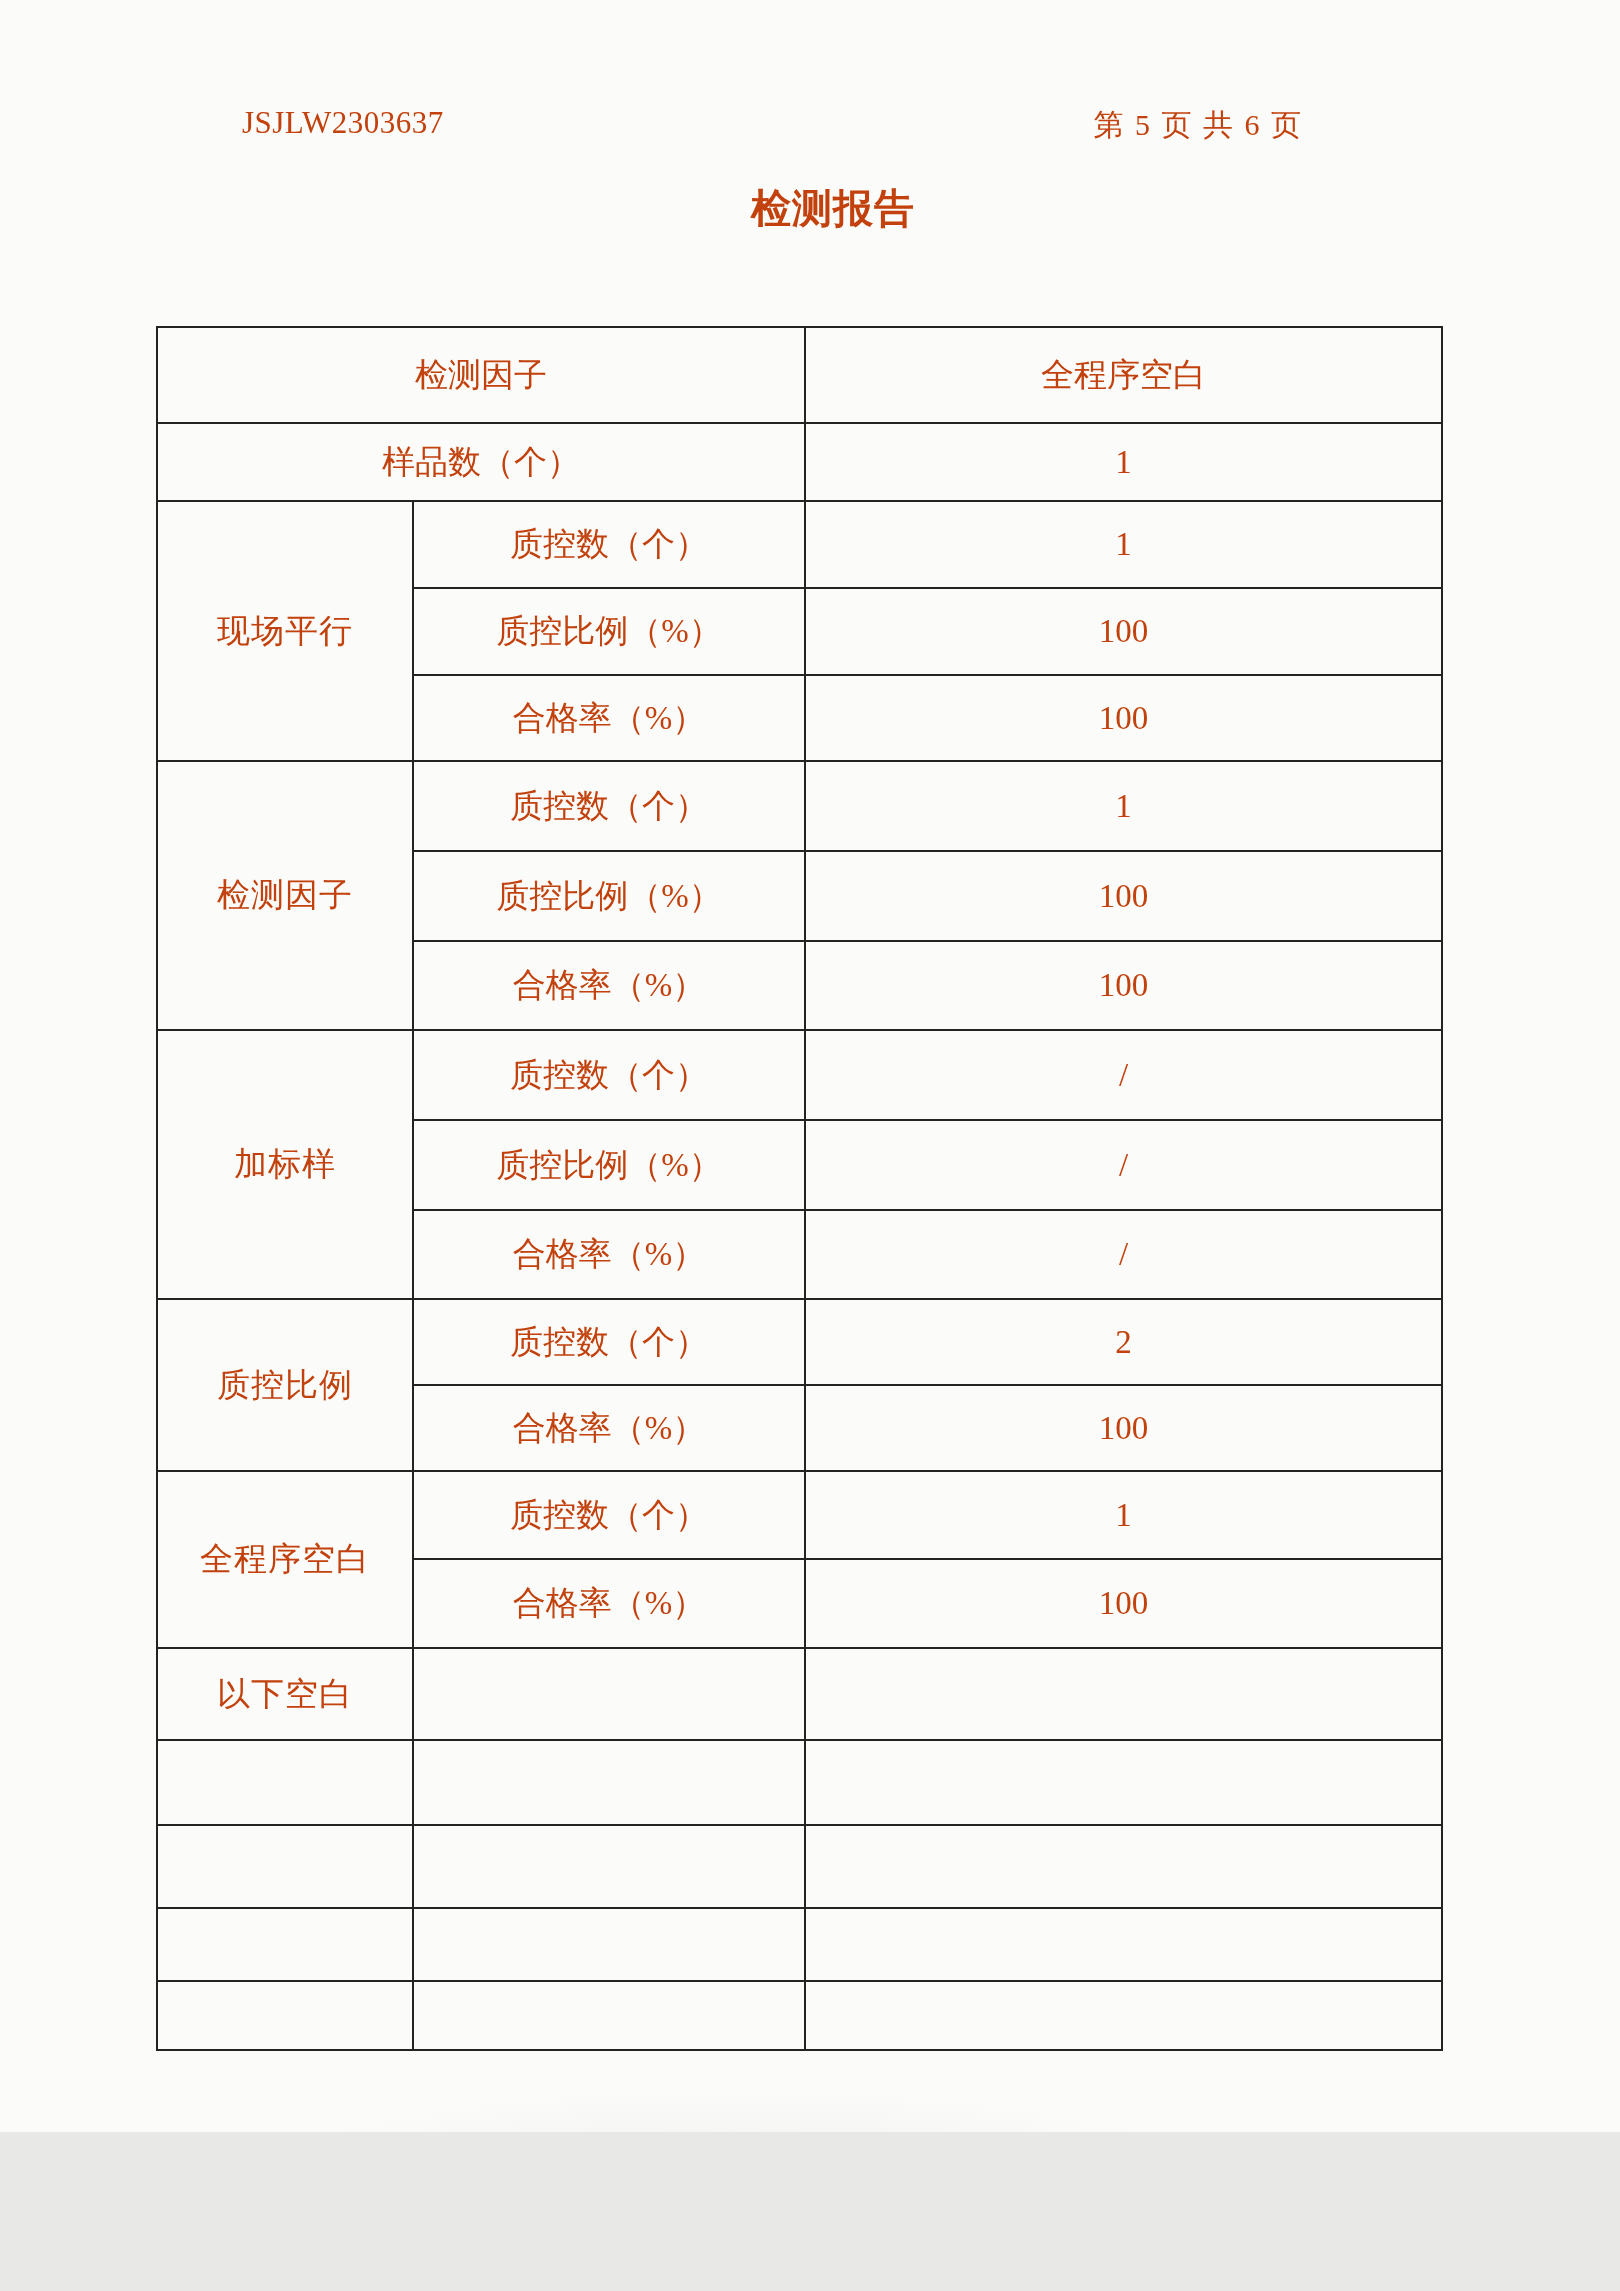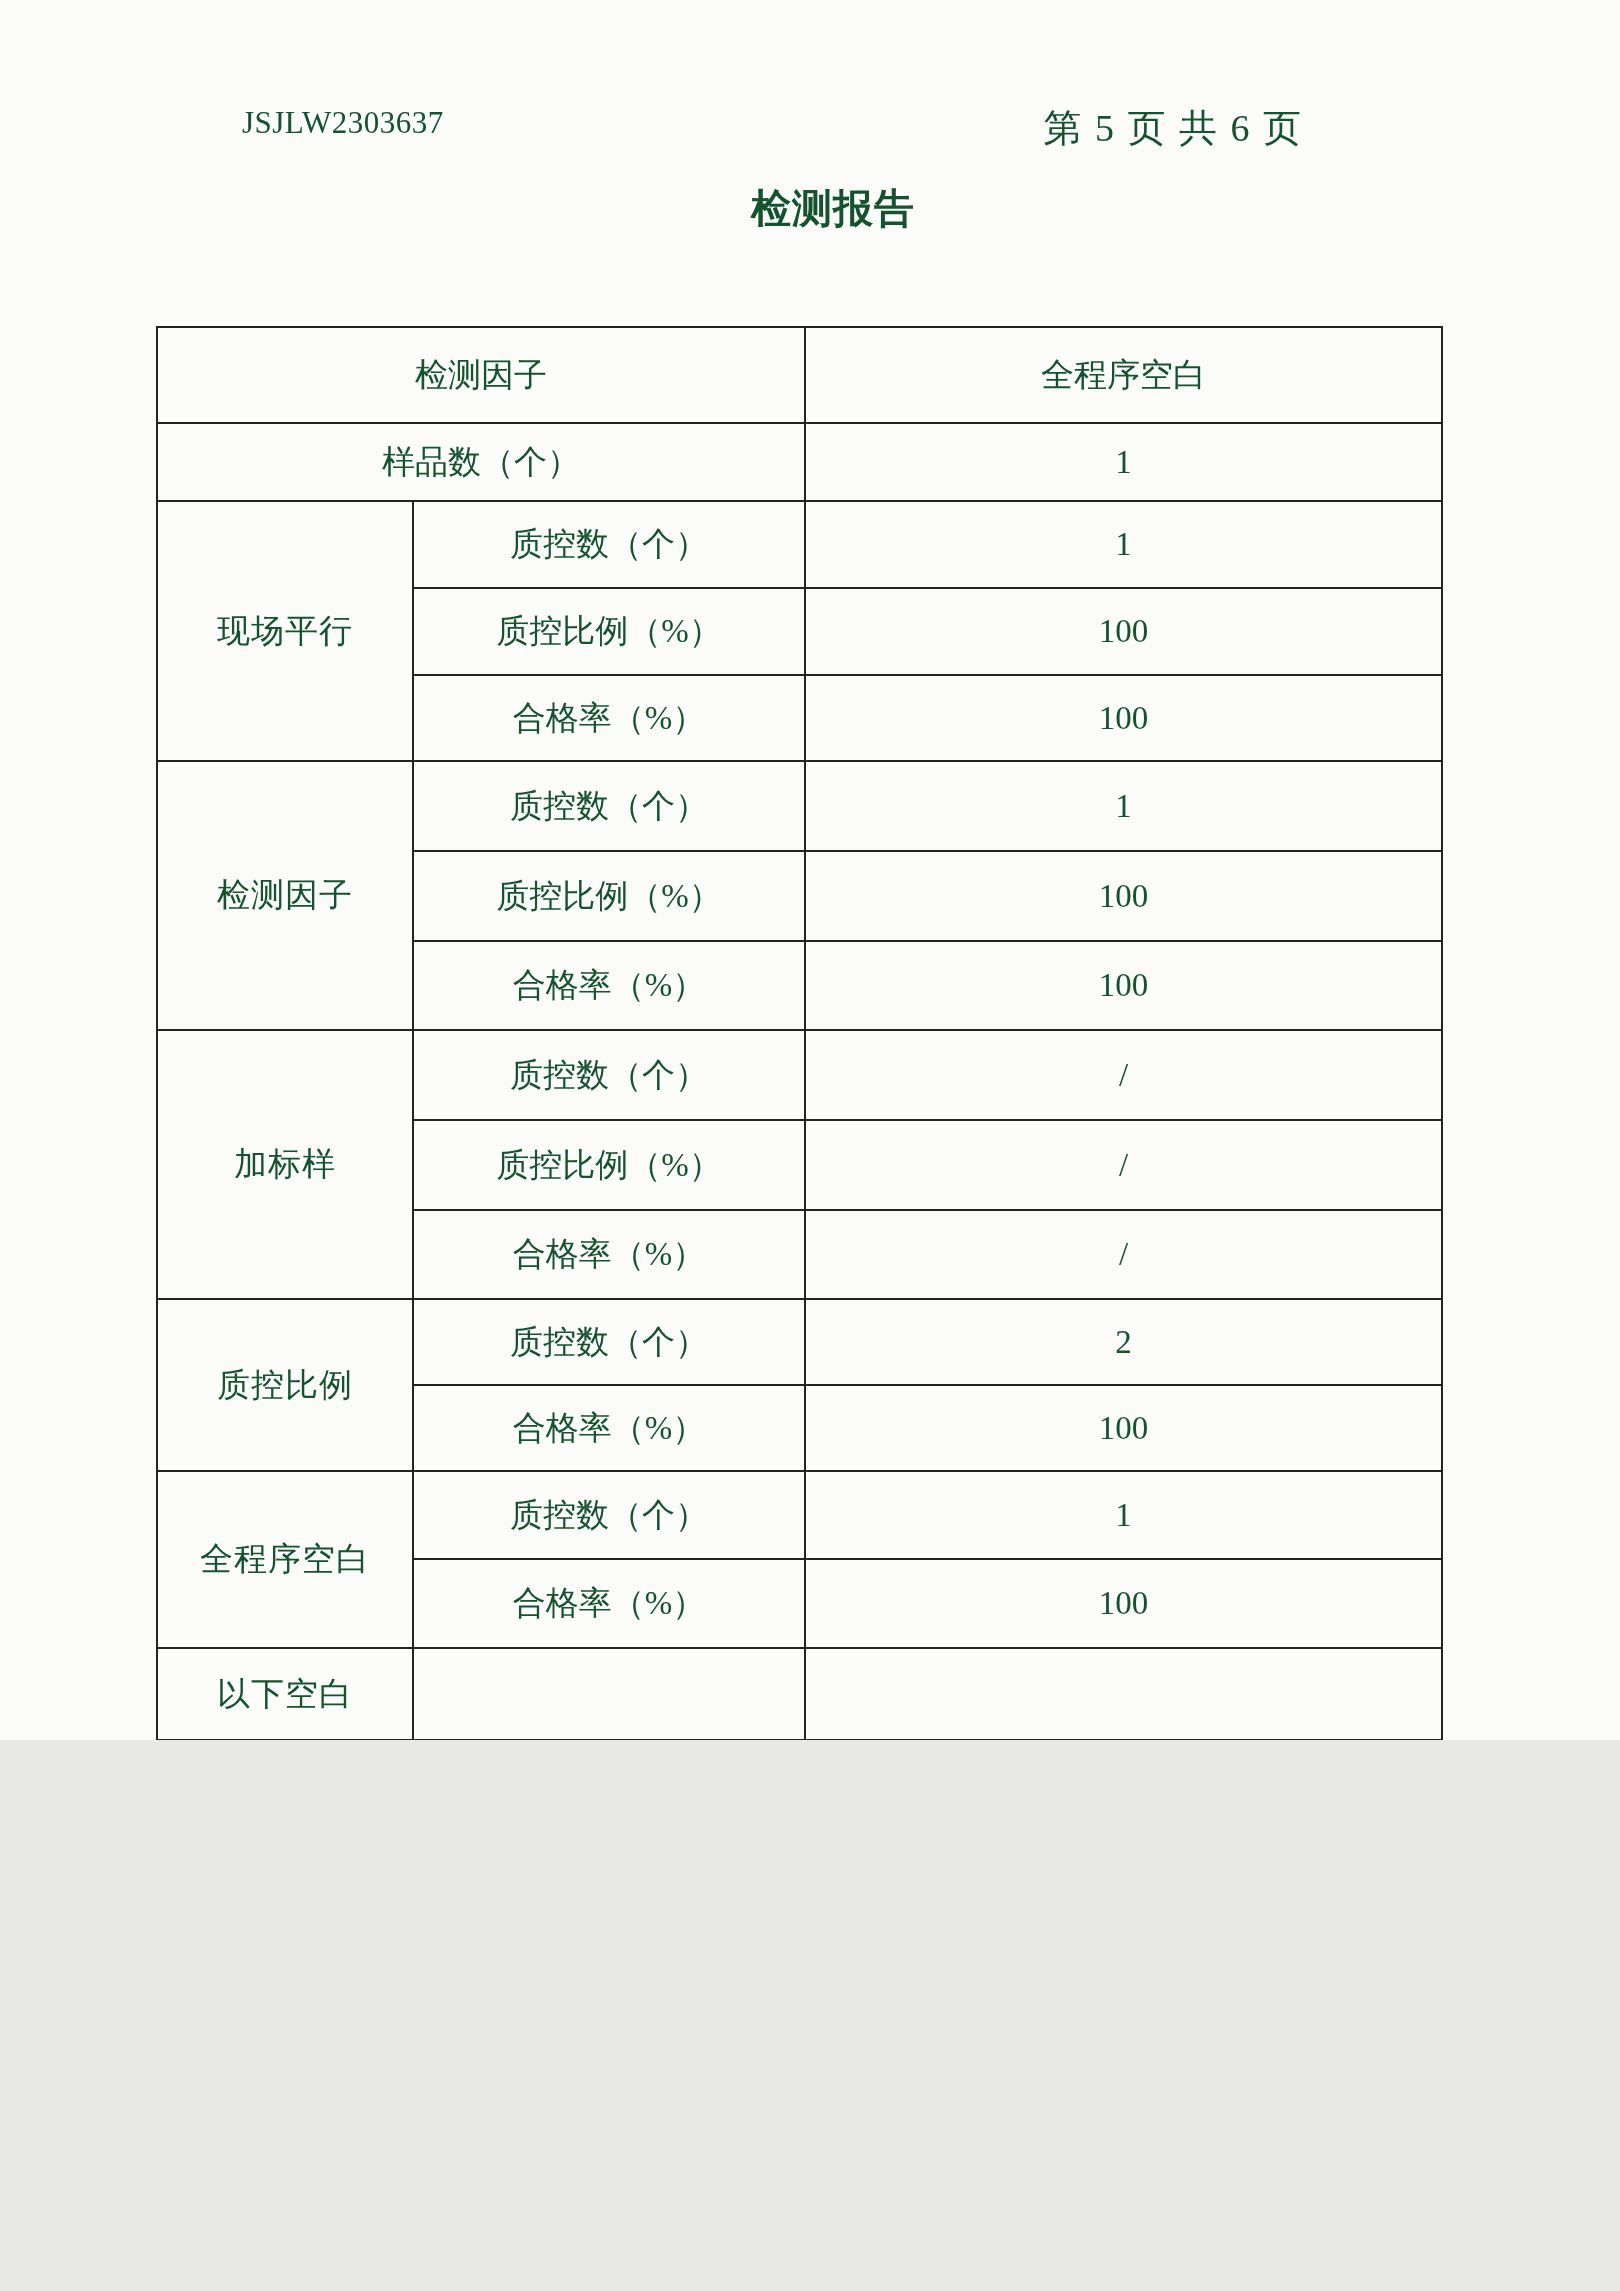--- a/index.html
+++ b/index.html
@@ -1,36 +1,36 @@
 <!DOCTYPE html>
 <html><head>
 <meta charset="utf-8">
 <style>
   html,body{margin:0;padding:0;background:#e8e8e6;}
   .page{
     position:relative;
-    width:1620px;height:1740px;
+    width:1620px;height:2132px;
     background:#fbfbf9;
     font-family:"Liberation Serif","DejaVu Serif",serif;
-    color:#14532d;
+    color:#c2410c;
     overflow:hidden;
   }
   
   .scan-smudge{
     position:absolute;left:245px;top:2088px;width:980px;height:186px;
     background:radial-gradient(ellipse at center, rgba(60,60,55,0.06), rgba(60,60,55,0.0) 70%);
     pointer-events:none;
   }
   .doc-number{
     position:absolute;left:242px;top:106px;
     font-size:31px;line-height:1.1;letter-spacing:0.5px;
   }
   .page-indicator{
     position:absolute;top:108px;right:317px;
-    font-size:38px;line-height:1.1;letter-spacing:2px;
+    font-size:30px;line-height:1.1;letter-spacing:2px;
   }
   .report-title{
     position:absolute;left:173px;top:186px;width:1285px;
     text-align:center;
     font-size:40px;font-weight:700;line-height:1.15;
     letter-spacing:1px;
     transform:translateX(17.6px);
   }
   .report-subtitle{
     position:absolute;left:173px;top:274px;width:1285px;

